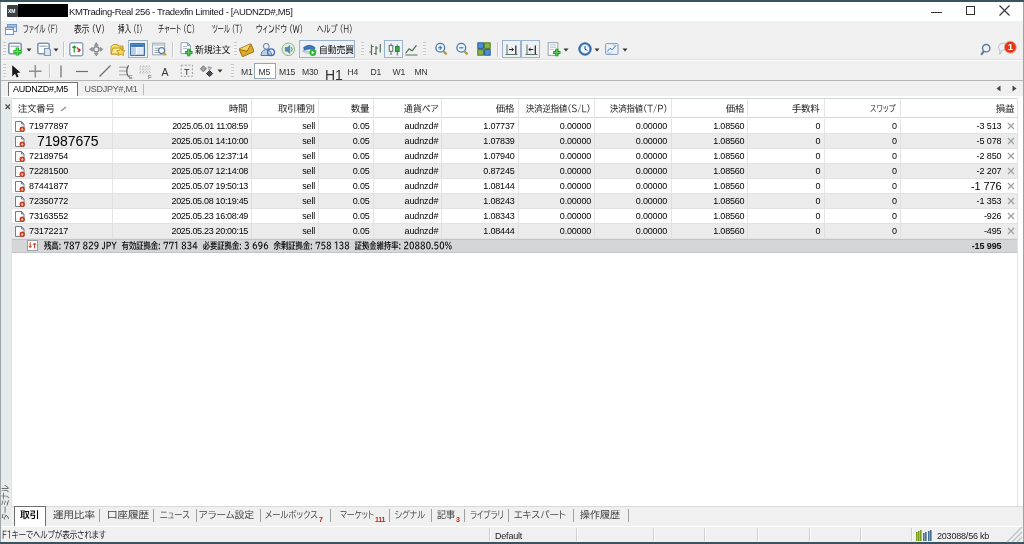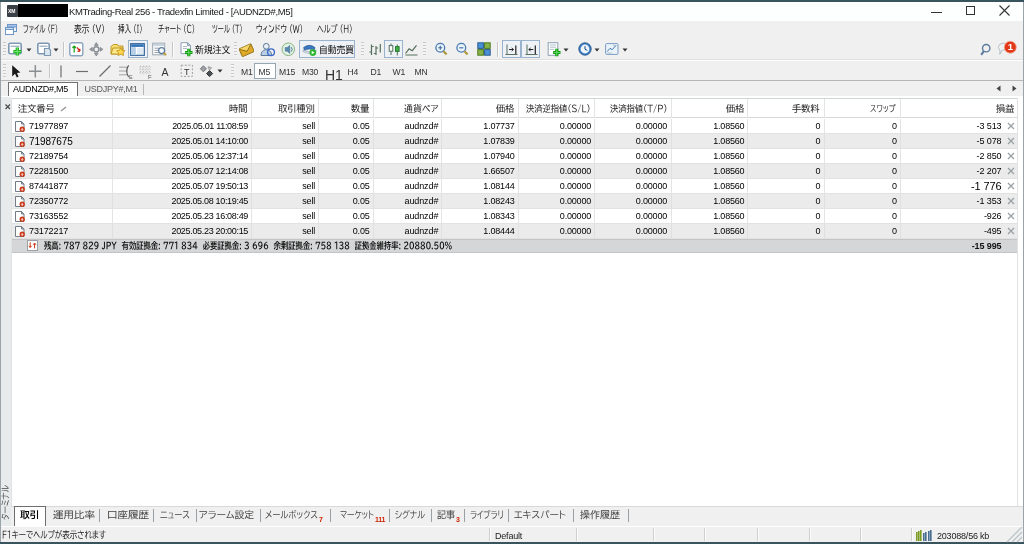--- a/index.html
+++ b/index.html
@@ -471,21 +471,21 @@
 <div class="abs" style="left:747.3px;top:133.5px;width:1px;height:15.0px;background:#e0e0e0"></div>
 <div class="abs" style="left:823.5px;top:133.5px;width:1px;height:15.0px;background:#e0e0e0"></div>
 <div class="abs" style="left:900.0px;top:133.5px;width:1px;height:15.0px;background:#e0e0e0"></div>
 <div class="abs" style="left:12px;top:147.5px;width:1004.5px;height:1px;background:#e2e2e2"></div>
 <svg class="abs" style="left:14px;top:135.5px" width="12" height="11">
 <path d="M1.5 0.5 h6 l2.5 2.5 v7.5 h-8.5 z" fill="#fff" stroke="#737d87"></path>
 <path d="M7.5 0.5 l2.5 2.5 h-2.5 z" fill="#c9d4de" stroke="#737d87"></path>
 <circle cx="8.2" cy="8.2" r="2.6" fill="#cc3311"></circle>
 <path d="M8.2 6.9 v2.4 M7.2 8.3 l1 1.1 l1 -1.1" stroke="#fff" stroke-width="0.8" fill="none"></path>
 </svg>
-<div style="position:absolute;top:135.7px;font-size:10px;letter-spacing:-0.10px;color:#000;white-space:pre;line-height:11px;left:29.0px">71987675</div>
+<div style="position:absolute;top:135.7px;font-size:14px;letter-spacing:-0.10px;color:#000;white-space:pre;line-height:11px;left:37px">71987675</div>
 <div style="position:absolute;top:135.7px;font-size:9.0px;letter-spacing:-0.32px;color:#000;white-space:pre;line-height:11px;right:776.0px">2025.05.01 14:10:00</div>
 <div style="position:absolute;top:135.7px;font-size:9.0px;letter-spacing:-0.20px;color:#000;white-space:pre;line-height:11px;right:709.0px">sell</div>
 <div style="position:absolute;top:135.7px;font-size:9.0px;letter-spacing:-0.20px;color:#000;white-space:pre;line-height:11px;right:654.5px">0.05</div>
 <div style="position:absolute;top:135.7px;font-size:9.0px;letter-spacing:-0.10px;color:#000;white-space:pre;line-height:11px;left:404.5px">audnzd#</div>
 <div style="position:absolute;top:135.7px;font-size:9.0px;letter-spacing:-0.20px;color:#000;white-space:pre;line-height:11px;right:509.5px">1.07839</div>
 <div style="position:absolute;top:135.7px;font-size:9.0px;letter-spacing:-0.20px;color:#000;white-space:pre;line-height:11px;right:433.0px">0.00000</div>
 <div style="position:absolute;top:135.7px;font-size:9.0px;letter-spacing:-0.20px;color:#000;white-space:pre;line-height:11px;right:357.0px">0.00000</div>
 <div style="position:absolute;top:135.7px;font-size:9.0px;letter-spacing:-0.20px;color:#000;white-space:pre;line-height:11px;right:279.6px">1.08560</div>
 <div style="position:absolute;top:135.7px;font-size:9.0px;letter-spacing:0.00px;color:#000;white-space:pre;line-height:11px;right:203.5px">0</div>
 <div style="position:absolute;top:135.7px;font-size:9.0px;letter-spacing:0.00px;color:#000;white-space:pre;line-height:11px;right:127.0px">0</div>
@@ -544,21 +544,21 @@
 <path d="M1.5 0.5 h6 l2.5 2.5 v7.5 h-8.5 z" fill="#fff" stroke="#737d87"></path>
 <path d="M7.5 0.5 l2.5 2.5 h-2.5 z" fill="#c9d4de" stroke="#737d87"></path>
 <circle cx="8.2" cy="8.2" r="2.6" fill="#cc3311"></circle>
 <path d="M8.2 6.9 v2.4 M7.2 8.3 l1 1.1 l1 -1.1" stroke="#fff" stroke-width="0.8" fill="none"></path>
 </svg>
 <div style="position:absolute;top:165.7px;font-size:9.0px;letter-spacing:-0.10px;color:#000;white-space:pre;line-height:11px;left:29.0px">72281500</div>
 <div style="position:absolute;top:165.7px;font-size:9.0px;letter-spacing:-0.32px;color:#000;white-space:pre;line-height:11px;right:776.0px">2025.05.07 12:14:08</div>
 <div style="position:absolute;top:165.7px;font-size:9.0px;letter-spacing:-0.20px;color:#000;white-space:pre;line-height:11px;right:709.0px">sell</div>
 <div style="position:absolute;top:165.7px;font-size:9.0px;letter-spacing:-0.20px;color:#000;white-space:pre;line-height:11px;right:654.5px">0.05</div>
 <div style="position:absolute;top:165.7px;font-size:9.0px;letter-spacing:-0.10px;color:#000;white-space:pre;line-height:11px;left:404.5px">audnzd#</div>
-<div style="position:absolute;top:165.7px;font-size:9.0px;letter-spacing:-0.20px;color:#000;white-space:pre;line-height:11px;right:509.5px">1.66507</div>
+<div style="position:absolute;top:165.7px;font-size:9.0px;letter-spacing:-0.20px;color:#000;white-space:pre;line-height:11px;right:509.5px">0.87245</div>
 <div style="position:absolute;top:165.7px;font-size:9.0px;letter-spacing:-0.20px;color:#000;white-space:pre;line-height:11px;right:433.0px">0.00000</div>
 <div style="position:absolute;top:165.7px;font-size:9.0px;letter-spacing:-0.20px;color:#000;white-space:pre;line-height:11px;right:357.0px">0.00000</div>
 <div style="position:absolute;top:165.7px;font-size:9.0px;letter-spacing:-0.20px;color:#000;white-space:pre;line-height:11px;right:279.6px">1.08560</div>
 <div style="position:absolute;top:165.7px;font-size:9.0px;letter-spacing:0.00px;color:#000;white-space:pre;line-height:11px;right:203.5px">0</div>
 <div style="position:absolute;top:165.7px;font-size:9.0px;letter-spacing:0.00px;color:#000;white-space:pre;line-height:11px;right:127.0px">0</div>
 <div style="position:absolute;top:165.7px;font-size:9.0px;letter-spacing:-0.10px;color:#000;white-space:pre;line-height:11px;right:22.5px">-2 207</div>
 <svg class="abs" style="left:1007px;top:167.0px" width="8" height="8">
     <path d="M1 1 L7 7 M7 1 L1 7" stroke="#9aa0a4" stroke-width="1.3"></path>
   </svg>
 <div class="abs" style="left:12px;top:178.5px;width:1004.5px;height:15.0px;background:#ffffff"></div>

